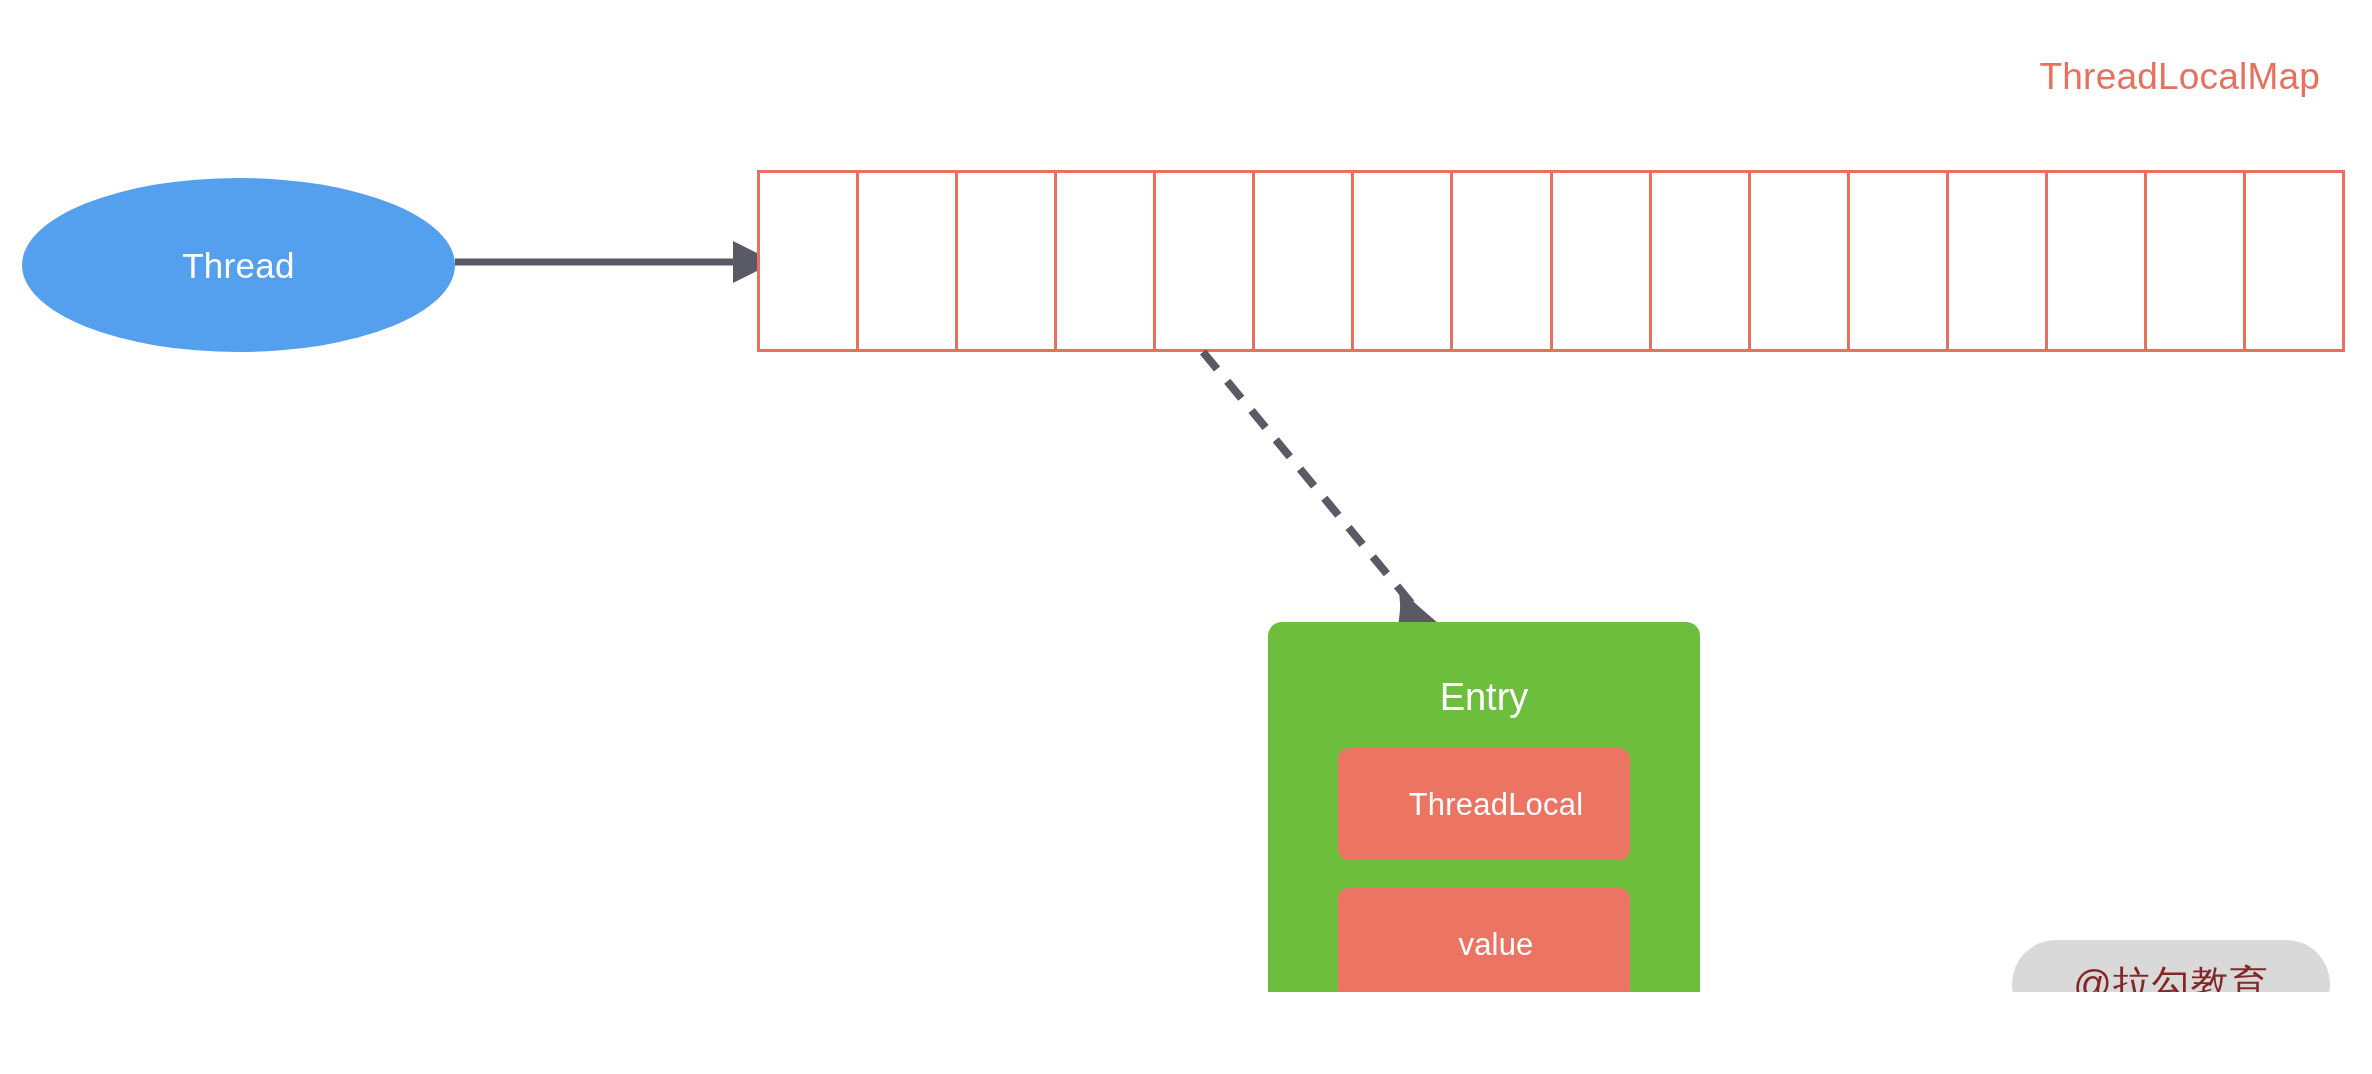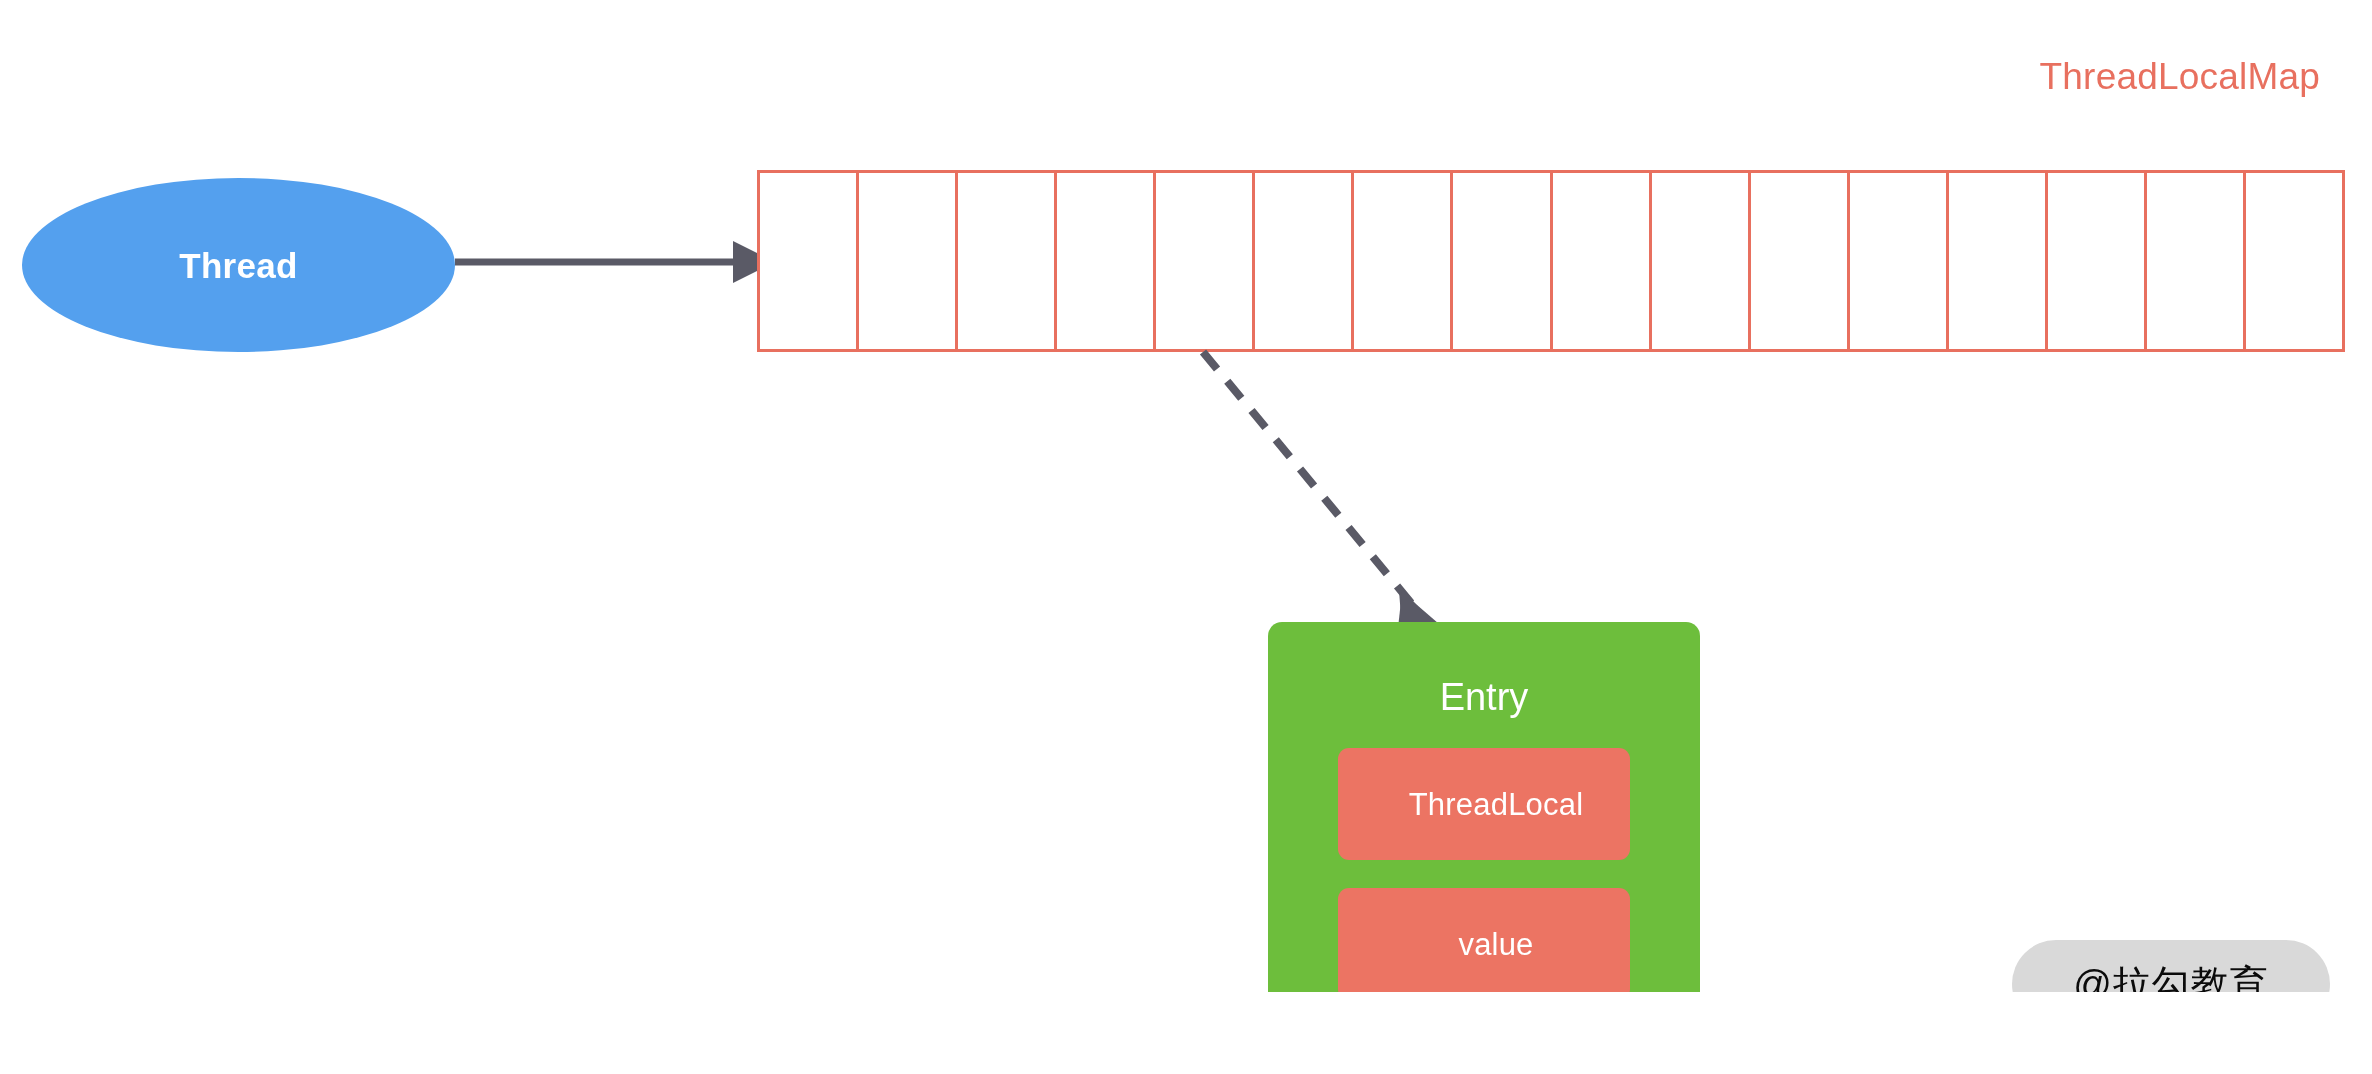--- a/index.html
+++ b/index.html
@@ -41,21 +41,21 @@
     height: 174px;
     border-radius: 50%;
     background: #54a0ee;
     display: flex;
     align-items: center;
     justify-content: center;
   }
   #thread-node .node-label {
     color: #ffffff;
     font-size: 35px;
-    font-weight: 700;
+    font-weight: 400;
     letter-spacing: 0.3px;
     line-height: 1;
   }
 
   
   #solid-connector {
     position: absolute;
     left: 440px;
     top: 222px;
     width: 340px;
@@ -147,21 +147,21 @@
     top: 940px;
     width: 318px;
     height: 88px;
     background: #d9d9d9;
     border-radius: 44px;
     display: flex;
     align-items: center;
     justify-content: center;
   }
   #watermark .watermark-text {
-    color: #000000;
+    color: #7f1d1d;
     font-size: 38px;
     font-weight: 400;
     letter-spacing: 1px;
     line-height: 1;
     opacity: 0.95;
   }
 </style>
 </head>
 <body>
 

